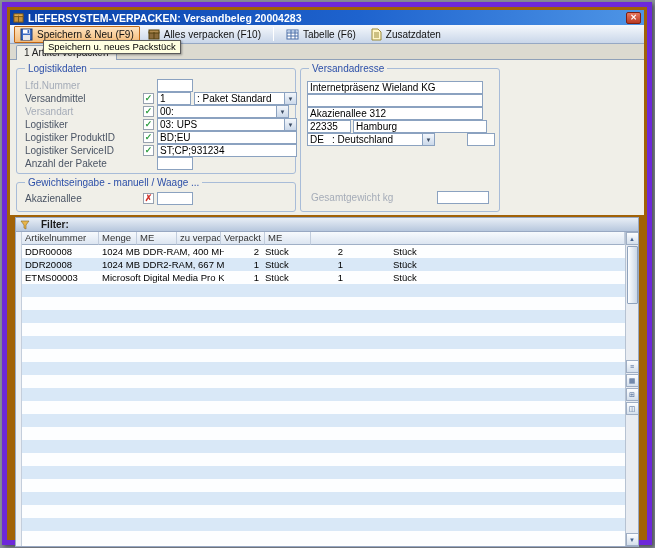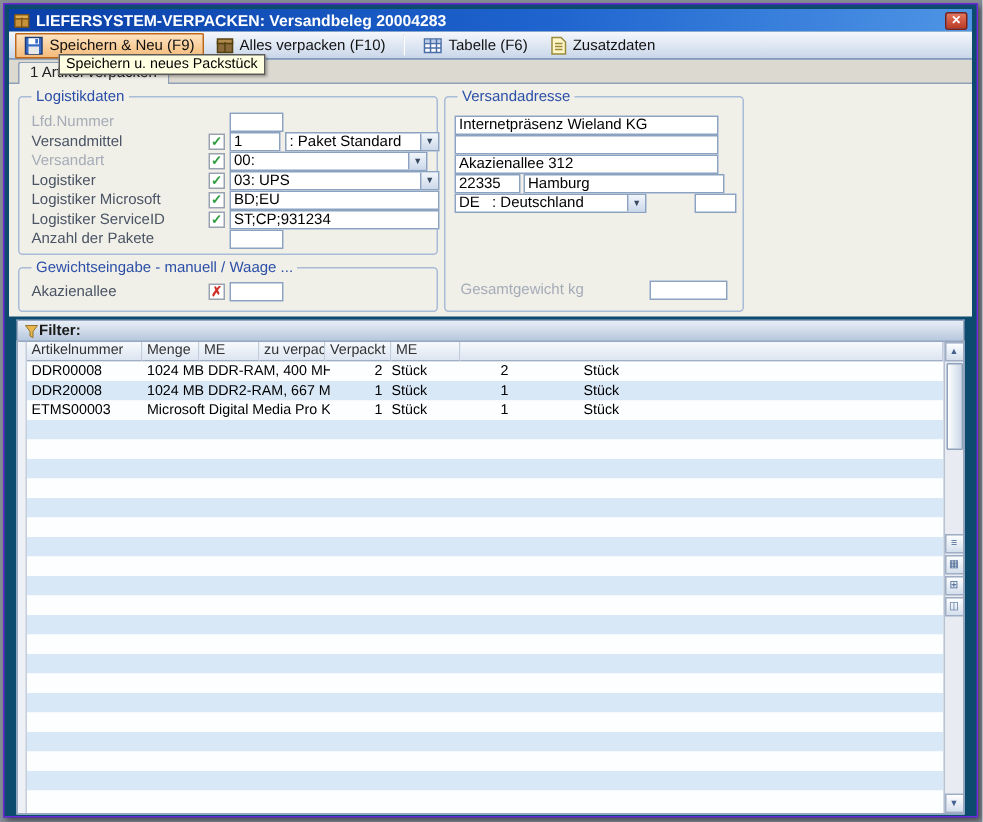--- a/index.html
+++ b/index.html
@@ -1,19 +1,19 @@
 <!DOCTYPE html>
 <html><head>
 <meta charset="utf-8">
 <style>
   *{box-sizing:border-box;margin:0;padding:0}
   html,body{width:655px;height:548px;overflow:hidden}
   body{background:#878E98;font-family:"Liberation Sans",sans-serif;position:relative}
-  .window{position:absolute;left:2px;top:2px;width:650px;height:543px;border:1px solid #6d28d9;
-          background:#0c4a6e;padding:3px;box-shadow:2px 2px 4px rgba(0,0,0,.45)}
+  .window{position:absolute;left:2px;top:2px;width:650px;height:543px;border:5px solid #6d28d9;
+          background:#a16207;padding:3px;box-shadow:2px 2px 4px rgba(0,0,0,.45)}
   
   .titlebar{height:15px;display:flex;align-items:center;gap:4px;padding:0 3px;
             background:linear-gradient(90deg,#0A3FA6 0%,#1E63CE 55%,#4E95E6 100%)}
   .title-icon{display:flex;align-items:center}
   .title-text{font-size:10.5px;font-weight:bold;color:#fff;white-space:nowrap}
   .close-btn{margin-left:auto;width:15px;height:12px;border:1px solid #7E2013;border-radius:2px;
              background:linear-gradient(180deg,#E6765E,#B93A24);color:#fff;font-size:8px;line-height:8px;
              font-weight:bold;cursor:default;font-family:inherit}
   
   .toolbar{height:19px;display:flex;align-items:center;gap:2px;padding:0 4px;
@@ -44,21 +44,21 @@
   .ck.red{color:#D03028}
   .inp{position:absolute;top:0;height:13px;border:1px solid #8BA2C0;font-size:10px;font-family:Liberation Sans, sans-serif;
        padding:0 2px;background:#fff;color:#000}
   .combo{position:absolute;top:0;height:13px;border:1px solid #8BA2C0;background:#fff;display:flex;overflow:hidden}
   .cval{flex:1;font-size:10px;line-height:11px;padding:0 2px;white-space:nowrap;overflow:hidden;color:#000}
   .cval .code{display:inline-block;min-width:22px}
   .carrow{width:12px;flex:0 0 12px;background:linear-gradient(180deg,#F2F6FB,#CCD9EA);border-left:1px solid #8BA2C0;
           font-size:6px;color:#3A4A62;display:flex;align-items:center;justify-content:center}
   
   .gridwrap{margin:2px 5px 0 5px;height:330px;display:flex;flex-direction:column}
-  .filterbar{height:14px;display:flex;align-items:center;gap:0;padding:0 4px;
+  .filterbar{height:14px;display:flex;align-items:center;gap:11px;padding:0 4px;
              background:linear-gradient(180deg,#E8EEF6,#B7C7DD);border:1px solid #98A8C2;border-bottom:none}
   .filterlabel{font-size:10px;font-weight:bold;color:#1A1A1A;line-height:12px}
   .gridinner{flex:1;border:1px solid #98A8C2;display:flex;background:#fff;overflow:hidden}
   .indicator{width:6px;background:#EDF0F5;border-right:1px solid #C4CEDC}
   .gridmain{flex:1;overflow:hidden;display:flex;flex-direction:column}
   .ghead{height:13px;display:flex;flex:0 0 13px}
   .hcell{background:linear-gradient(180deg,#F7FAFD,#DCE5F1);border-right:1px solid #C2CDDD;border-bottom:1px solid #9FAFC6;
          font-size:9.5px;color:#333;padding:0 3px;line-height:12px;white-space:nowrap;overflow:hidden}
   .gbody{flex:1;overflow:hidden}
   .grow{height:13px;display:flex}
@@ -190,21 +190,21 @@
         <span class="cb">
             <i class="ck">✓</i>
           </span>
         <span class="combo" style="left:140px;width:140px">
           <span class="cval">03: UPS</span>
           <span class="carrow">▼</span>
         </span>
       </div>
 
       <div class="frow" style="top:62px">
-        <span class="lbl">Logistiker Microsoft</span>
+        <span class="lbl">Logistiker ProduktID</span>
         <span class="cb">
             <i class="ck">✓</i>
           </span>
         <input class="inp" style="left: 140px; width: 140px;" value="BD;EU">
       </div>
 
       <div class="frow" style="top:75px">
         <span class="lbl">Logistiker ServiceID</span>
         <span class="cb">
             <i class="ck">✓</i>

